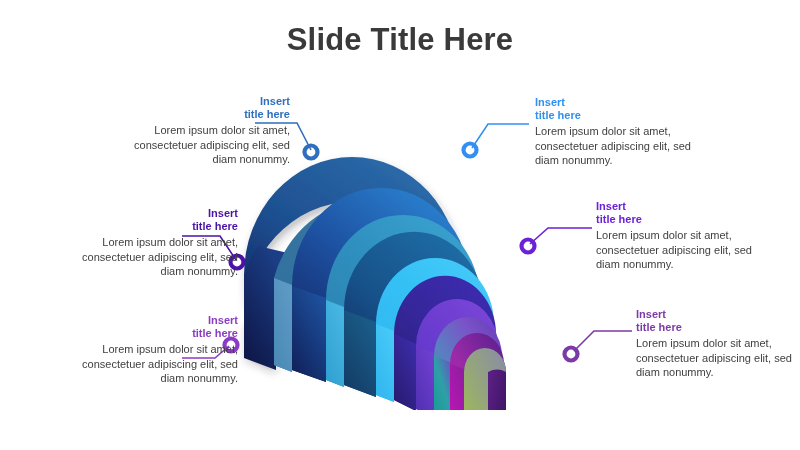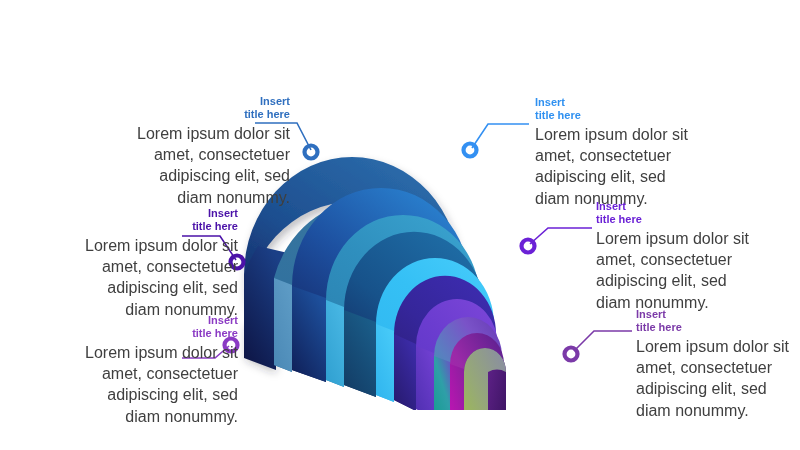--- a/index.html
+++ b/index.html
@@ -42,21 +42,21 @@
     position: absolute;
     width: 160px;
   }
   .callout .c-title {
     font-size: 11px;
     font-weight: bold;
     line-height: 1.18;
     margin-bottom: 2px;
   }
   .callout .c-body {
-    font-size: 16px;
+    font-size: 11px;
     line-height: 1.33;
     color: #3f3f3f;
   }
   .callout.align-right { text-align: right; }
   .callout.align-left  { text-align: left;  }
 
   
   #callout-1 { left: 130px; top: 95px;  }
   #callout-2 { left: 535px; top: 96px;  }
   #callout-3 { left: 78px;  top: 207px; }
@@ -79,20 +79,21 @@
     top: 120px;
     width: 360px;
     height: 290px;
   }
 </style>
 </head>
 <body>
 
 <div id="slide">
 
+  <div id="slide-title">Slide Title Here</div>
 
   <div id="arch-graphic">
     <svg width="360" height="290" viewBox="0 0 360 290">
       <defs>
 
         <linearGradient id="g1top" x1="0.15" y1="1" x2="0.85" y2="0">
           <stop offset="0%" stop-color="#101a55"></stop>
           <stop offset="45%" stop-color="#1d4e8f"></stop>
           <stop offset="100%" stop-color="#2d6fae"></stop>
         </linearGradient>

